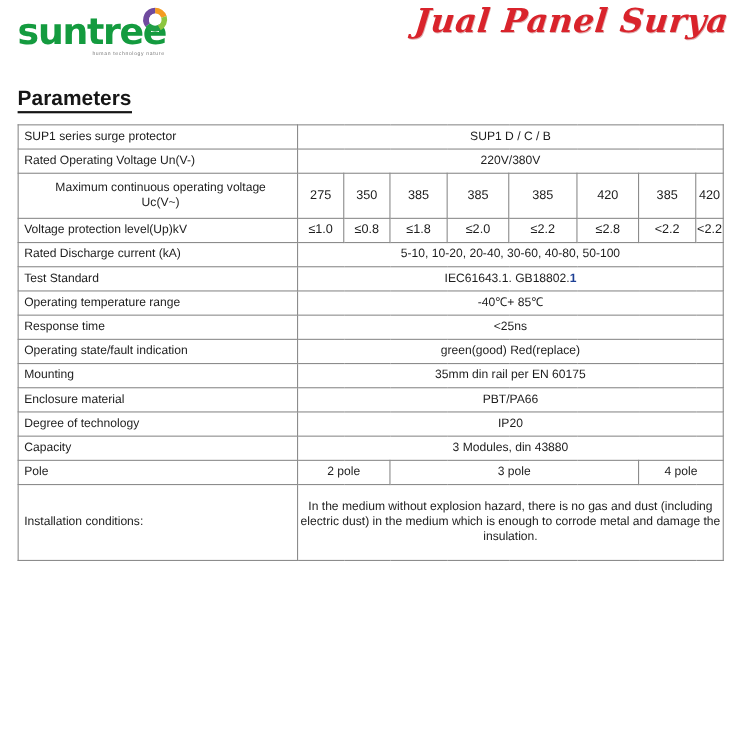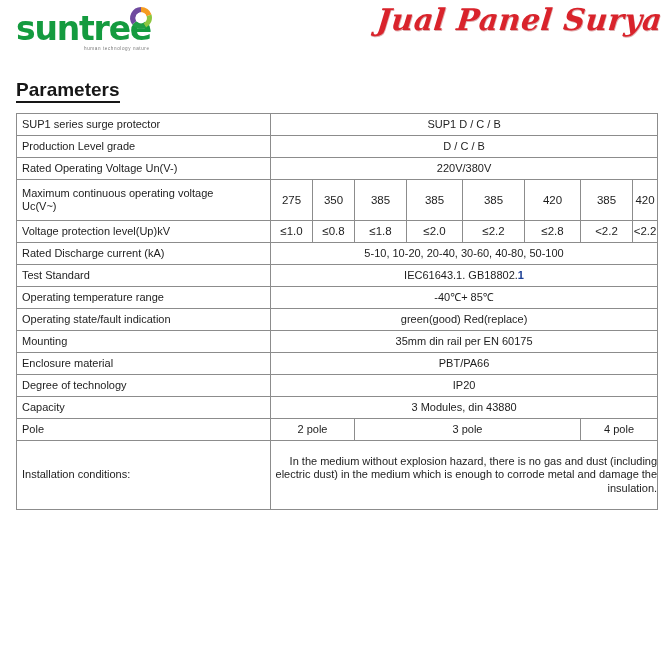--- a/index.html
+++ b/index.html
@@ -96,21 +96,20 @@
     table-layout: fixed;
     font-size: 11px;
   }
   .spec-table td {
     border: 1px solid #8c8c8c;
     padding: 3px 0 3px 0;
     vertical-align: middle;
     line-height: 1.22;
     color: #1d1d1d;
     font-family: "Liberation Sans", sans-serif;
-    text-align: right;
   }
   td.label {
     padding-left: 5px;
     text-align: left;
     width: 254px;
     margin-left: 36px;
   }
   td.val {
     text-align: center;
     margin-top: 20px;
@@ -119,20 +118,21 @@
     text-align: center;
     font-size: 11.5px;
     margin-left: 31px;
   }
   .r-tall td { height: 34px; }
   .r-std td { height: 15px; }
   .r-install td { height: 62px; }
 
   .label-two-line {
     display: block;
+    text-align: center;
   }
   .label-two-line span {
     display: block;
   }
 
   .install-text {
     padding: 2px 14px;
     text-align: center;
     line-height: 1.45;
     font-size: 11px;
@@ -175,24 +175,20 @@
       <col style="width:52px">
       <col style="width:25px">
   </colgroup>
   <tbody>
 
     <tr class="r-std">
       <td class="label">SUP1  series surge protector</td>
       <td class="val" colspan="8">SUP1 D / C / B</td>
     </tr>
 
-    <tr class="r-std">
-      <td class="label">Production Level grade</td>
-      <td class="val" colspan="8">D / C / B</td>
-    </tr>
 
     <tr class="r-std">
       <td class="label">Rated Operating Voltage Un(V-)</td>
       <td class="val" colspan="8">220V/380V</td>
     </tr>
 
     <tr class="r-tall">
       <td class="label">
         <span class="label-two-line">
           <span>Maximum continuous operating voltage</span>
@@ -229,20 +225,24 @@
     <tr class="r-std">
       <td class="label">Test Standard</td>
       <td class="val" colspan="8"><span>IEC61643.1. GB18802.</span><span class="accent-digit">1</span></td>
     </tr>
 
     <tr class="r-std">
       <td class="label">Operating temperature range</td>
       <td class="val" colspan="8">-40℃+ 85℃</td>
     </tr>
 
+    <tr class="r-std">
+      <td class="label">Response time</td>
+      <td class="val" colspan="8">&lt;25ns</td>
+    </tr>
 
     <tr class="r-std">
       <td class="label">Operating state/fault indication</td>
       <td class="val" colspan="8">green(good) Red(replace)</td>
     </tr>
 
     <tr class="r-std">
       <td class="label">Mounting</td>
       <td class="val" colspan="8">35mm din rail per EN 60175</td>
     </tr>

